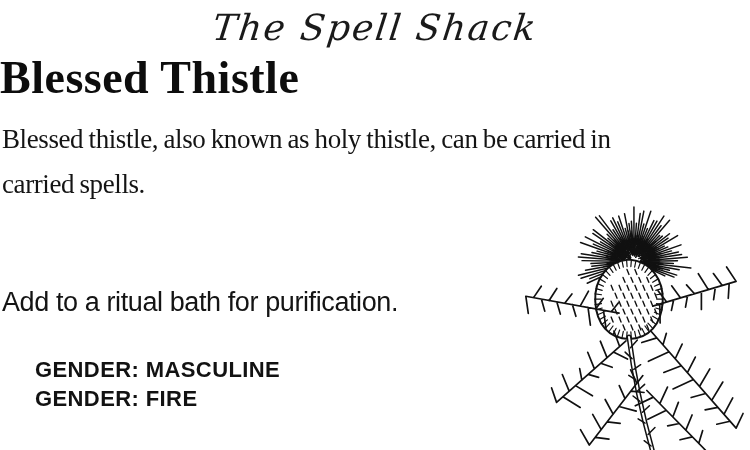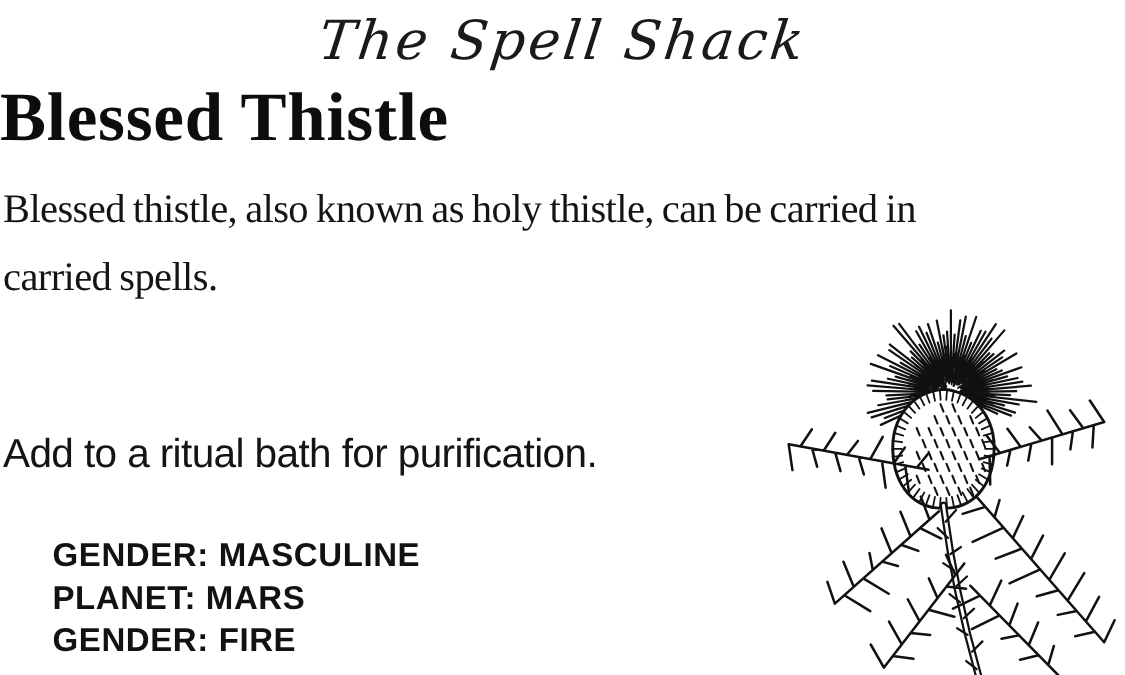--- a/index.html
+++ b/index.html
@@ -66,21 +66,20 @@
 
   <div class="para">
     <div class="pline">Blessed thistle, also known as holy thistle, can be carried in</div>
     <div class="pline">carried spells.</div>
   </div>
 
   <div class="usage">Add to a ritual bath for purification.</div>
 
   <div class="props">
     <div class="prop-line">GENDER: MASCULINE</div>
-    <div class="prop-line">PLANET: MARS</div>
     <div class="prop-line">GENDER: FIRE</div>
   </div>
 
   <svg id="thistle-svg" width="248" height="248" viewBox="0 0 250 250" aria-hidden="true">
       <path d="M139.8 63.2L164.1 74.5M149.6 66.5L173.4 75.7M146.1 64.2L176.1 73.7M140.9 62.0L168.7 68.8M140.7 61.4L178.6 68.2M146.1 61.5L190.4 66.5M143.2 60.5L172.7 61.9M146.5 59.8L176.9 59.3M140.0 59.4L186.8 55.6M147.8 57.8L181.0 52.9M142.8 57.9L177.8 50.4M144.5 56.7L170.8 49.3M143.4 56.3L180.4 43.2M143.1 55.7L167.2 45.3M140.4 56.2L163.5 44.5M145.7 52.5L177.0 33.9M142.2 53.7L167.4 36.5M145.8 50.0L168.8 32.0M141.2 52.6L161.6 34.4M143.0 49.9L158.8 33.8M137.5 54.8L168.9 18.4M137.1 54.6L160.3 23.9M138.6 51.5L163.2 14.2M138.6 50.2L156.2 19.3M136.6 52.7L153.1 18.7M137.8 48.3L146.6 26.8M136.3 50.0L150.0 9.4M135.3 51.4L143.0 22.2M135.4 47.8L143.0 9.2M135.3 42.7L139.3 11.7M133.7 49.3L135.5 21.3M133.0 45.8L133.0 5.0M132.5 52.6L130.4 19.3M131.2 45.9L128.0 21.7M131.7 53.3L123.5 11.8M129.3 45.9L124.2 26.6M130.4 52.4L117.6 14.2M128.3 48.6L116.6 20.0M127.0 47.7L111.6 16.0M125.9 47.6L109.7 19.0M124.9 47.7L111.9 28.0M129.1 54.9L98.2 14.0M124.4 50.0L94.4 15.3M128.2 55.1L106.0 32.5M124.4 52.3L106.8 36.6M125.1 53.8L92.0 27.9M126.4 55.5L91.6 31.7M127.5 56.7L99.3 40.1M124.2 55.5L84.0 35.1M120.8 54.8L92.1 42.4M124.2 56.9L79.2 40.9M122.8 57.1L95.9 49.5M116.1 56.4L90.7 50.9M118.5 57.9L79.9 52.2M118.4 58.8L77.0 55.4M119.8 59.8L80.7 59.1M123.0 60.5L89.7 62.1M117.5 61.8L90.5 64.8M121.9 62.0L84.2 68.7M124.7 62.1L77.1 73.8M123.7 62.9L79.7 76.9M127.1 62.3L88.6 77.3M119.8 66.2L85.9 81.9" fill="none" stroke="#111111" stroke-width="1.5" stroke-linecap="round"></path>
       <path d="M141.5 62.3L161.7 67.7M139.7 61.2L157.9 64.3M142.0 60.7L162.5 62.3M137.7 59.9L158.9 59.7M142.9 59.0L158.4 57.3M139.6 58.7L153.5 55.9M140.7 57.7L160.8 51.8M139.8 57.3L153.8 51.7M139.5 56.7L158.1 47.2M137.7 57.1L155.7 45.7M140.8 54.0L150.6 46.5M138.5 54.9L154.8 39.8M140.2 52.0L148.5 42.8M137.4 54.1L146.3 42.2M138.0 51.9L147.1 37.0M135.0 55.9L141.9 41.9M134.6 55.8L142.5 35.2M134.8 53.5L139.6 36.6M134.4 52.6L137.9 33.6M133.5 54.6L135.4 34.0M133.0 51.6L133.0 38.0M132.4 53.0L130.2 29.2M131.9 54.1L127.2 29.0M130.8 52.0L127.0 38.7M128.8 49.1L125.6 40.8M129.8 53.6L120.5 34.6M128.1 51.9L118.7 36.6M130.0 56.0L119.6 42.1M126.7 53.0L113.1 37.9M129.7 56.9L114.8 43.1M125.3 54.1L108.7 41.3M128.5 57.1L114.3 48.2M125.7 56.3L111.4 49.0M124.5 56.6L106.0 49.2M123.9 57.3L104.0 51.4M123.4 58.1L105.1 54.5M128.7 59.6L108.8 57.5M124.2 59.9L108.9 59.7M128.5 60.4L105.9 62.1M125.4 61.3L102.6 65.2M126.5 61.7L103.9 67.8" fill="none" stroke="#111111" stroke-width="1.2" stroke-linecap="round"></path>
       <path d="M128 58C151 60 163 79 162 100C161 123 148 138 128 138C108 138 95 123 94 100C93 79 105 60 128 58Z" fill="#ffffff" stroke="#111111" stroke-width="2" stroke-linecap="round"></path>
       <path d="M156.0 98.0L162.5 98.0M155.7 102.5L162.2 103.4M155.0 106.9L161.2 108.7M153.7 111.1L159.6 113.7M151.9 115.1L157.5 118.5M149.7 118.8L154.8 122.9M147.1 122.1L151.5 126.9M144.1 125.0L147.9 130.3M140.9 127.3L143.9 133.1M137.4 129.1L139.6 135.2M133.7 130.3L135.0 136.7M129.9 130.9L130.4 137.4M126.1 130.9L125.6 137.4M122.3 130.3L121.0 136.7M118.6 129.1L116.4 135.2M115.1 127.3L112.1 133.1M111.9 125.0L108.1 130.3M108.9 122.1L104.5 126.9M106.3 118.8L101.2 122.9M104.1 115.1L98.5 118.5M102.3 111.1L96.4 113.7M101.0 106.9L94.8 108.7M100.3 102.5L93.8 103.4M100.0 98.0L93.5 98.0M100.3 93.5L93.8 92.6M101.0 89.1L94.8 87.3M102.3 84.9L96.4 82.3M104.1 80.9L98.5 77.5M106.3 77.2L101.2 73.1M108.9 73.9L104.5 69.1M111.9 71.0L108.1 65.7M115.1 68.7L112.1 62.9M118.6 66.9L116.4 60.8M122.3 65.7L121.0 59.3M126.1 65.1L125.6 58.6M129.9 65.1L130.4 58.6M133.7 65.7L135.0 59.3M137.4 66.9L139.6 60.8M140.9 68.7L143.9 62.9M144.1 71.0L147.9 65.7M147.1 73.9L151.5 69.1M149.7 77.2L154.8 73.1M151.9 80.9L157.5 77.5M153.7 84.9L159.6 82.3M155.0 89.1L161.2 87.3M155.7 93.5L162.2 92.6" fill="none" stroke="#111111" stroke-width="1.2" stroke-linecap="round"></path>
       <path d="M126 68l2 5M134 68l2 5M122 76l2 5M130 76l2 5M138 76l2 5M146 76l2 5M110 84l2 5M118 84l2 5M126 84l2 5M134 84l2 5M142 84l2 5M150 84l2 5M114 92l2 5M122 92l2 5M130 92l2 5M138 92l2 5M146 92l2 5M154 92l2 5M110 100l2 5M118 100l2 5M126 100l2 5M134 100l2 5M142 100l2 5M150 100l2 5M114 108l2 5M122 108l2 5M130 108l2 5M138 108l2 5M146 108l2 5M154 108l2 5M110 116l2 5M118 116l2 5M126 116l2 5M134 116l2 5M142 116l2 5M150 116l2 5M122 124l2 5M130 124l2 5M138 124l2 5M146 124l2 5" fill="none" stroke="#111111" stroke-width="1.4" stroke-linecap="round"></path>
       <path d="M128 136C133 175 140 210 152 252" fill="none" stroke="#111111" stroke-width="5" stroke-linecap="round"></path>

